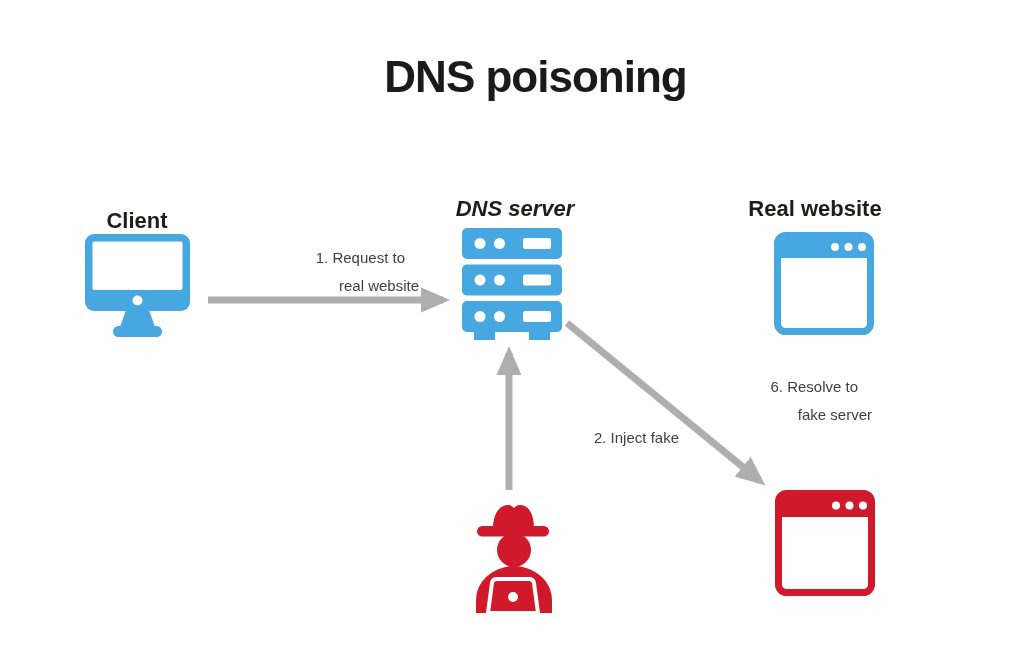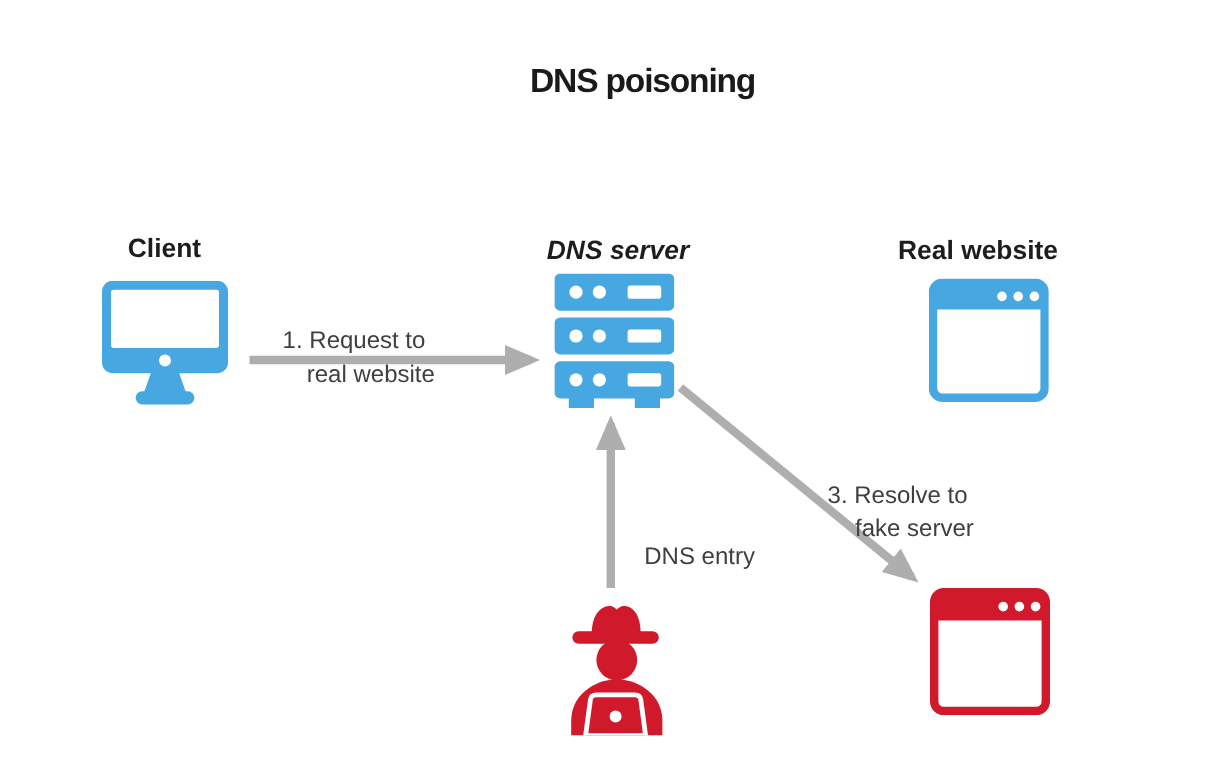--- a/index.html
+++ b/index.html
@@ -9,48 +9,48 @@
   }
   *{box-sizing:border-box; margin:0; padding:0;}
   html,body{background:var(--background);}
   body{font-family:"Liberation Sans","DejaVu Sans",sans-serif;}
   .canvas{
     position:relative; width:1024px; height:647px;
     background:var(--background); overflow:hidden; margin:0 auto;
   }
   .diagram-title{
     position:absolute; left:0; top:52px; width:1024px;
-    text-align:center; font-size:28px; font-weight:700;
+    text-align:center; font-size:44px; font-weight:700;
     letter-spacing:-1px; color:var(--title-text);padding-left:47px;
   }
   .node-label{
     position:absolute; width:200px; text-align:center;
     font-size:22px; font-weight:700; color:var(--label-text);
   }
-  .label-client{left:37px; top:194px;}
+  .label-client{left:37px; top:208px;}
   .label-dns{left:415px; top:196px;font-style:italic;}
   .label-real{left:715px; top:196px;}
   .icon{position:absolute; display:block;}
   .icon-client{left:85px; top:234px;}
   .icon-server{left:462px; top:228px;}
   .icon-real{left:774px; top:232px;}
   .icon-fake{left:775px; top:490px;}
   .icon-hacker{left:463px; top:502px;}
   .arrows-layer{position:absolute; left:0; top:0; width:1024px; height:647px;}
   .arrow-line{stroke:var(--arrow-gray); stroke-width:7; fill:none;}
   .arrow-head{fill:var(--arrow-gray);}
   .fill-blue{fill:var(--blue);}
   .fill-red{fill:var(--red);}
   .fill-white{fill:#FFFFFF;}
   .stroke-blue{stroke:var(--blue);}
   .stroke-red{stroke:var(--red);}
   .stroke-white{stroke:#FFFFFF;}
   .step-label{
-    position:absolute; width:220px; text-align:center;
-    font-size:20px; line-height:28px; color:var(--step-text); font-weight:400;margin-top:26px;
+    position:absolute; width:220px; text-align:right;
+    font-size:15px; line-height:28px; color:var(--step-text); font-weight:400;
   }
   .step-1{left:185px; top:244px;}
   .step-2{left:459px; top:424px;}
   .step-3{left:638px; top:373px;}
   .step-line2{position:relative; left:14px;}
 </style>
 </head>
 <body>
 
 <div class="canvas">
@@ -126,20 +126,20 @@
     <path d="M 13,111 L 13,99 C 13,82 24,72 36,67 C 41,65 46,64 51,64 C 56,64 61,65 66,67 C 78,72 89,82 89,99 L 89,111 Z" class="fill-red"></path>
     <path d="M 25,111 L 29,81 Q 29.5,77 34,77 L 66,77 Q 70.5,77 71,81 L 75,111 Z" class="fill-red stroke-white" stroke-width="4"></path>
     <circle cx="50" cy="95" r="5" class="fill-white"></circle>
   </svg>
 
   <div class="step-label step-1">
     <div>1. Request to</div>
     <div class="step-line2">real website</div>
   </div>
   <div class="step-label step-2">
-    <div class="step-line2">DNS entry</div>
+    <div>2. Inject fake</div>
   </div>
   <div class="step-label step-3">
-    <div>3. Resolve to</div>
+    <div>6. Resolve to</div>
     <div class="step-line2">fake server</div>
   </div>
 
 </div>
 
 </body></html>

